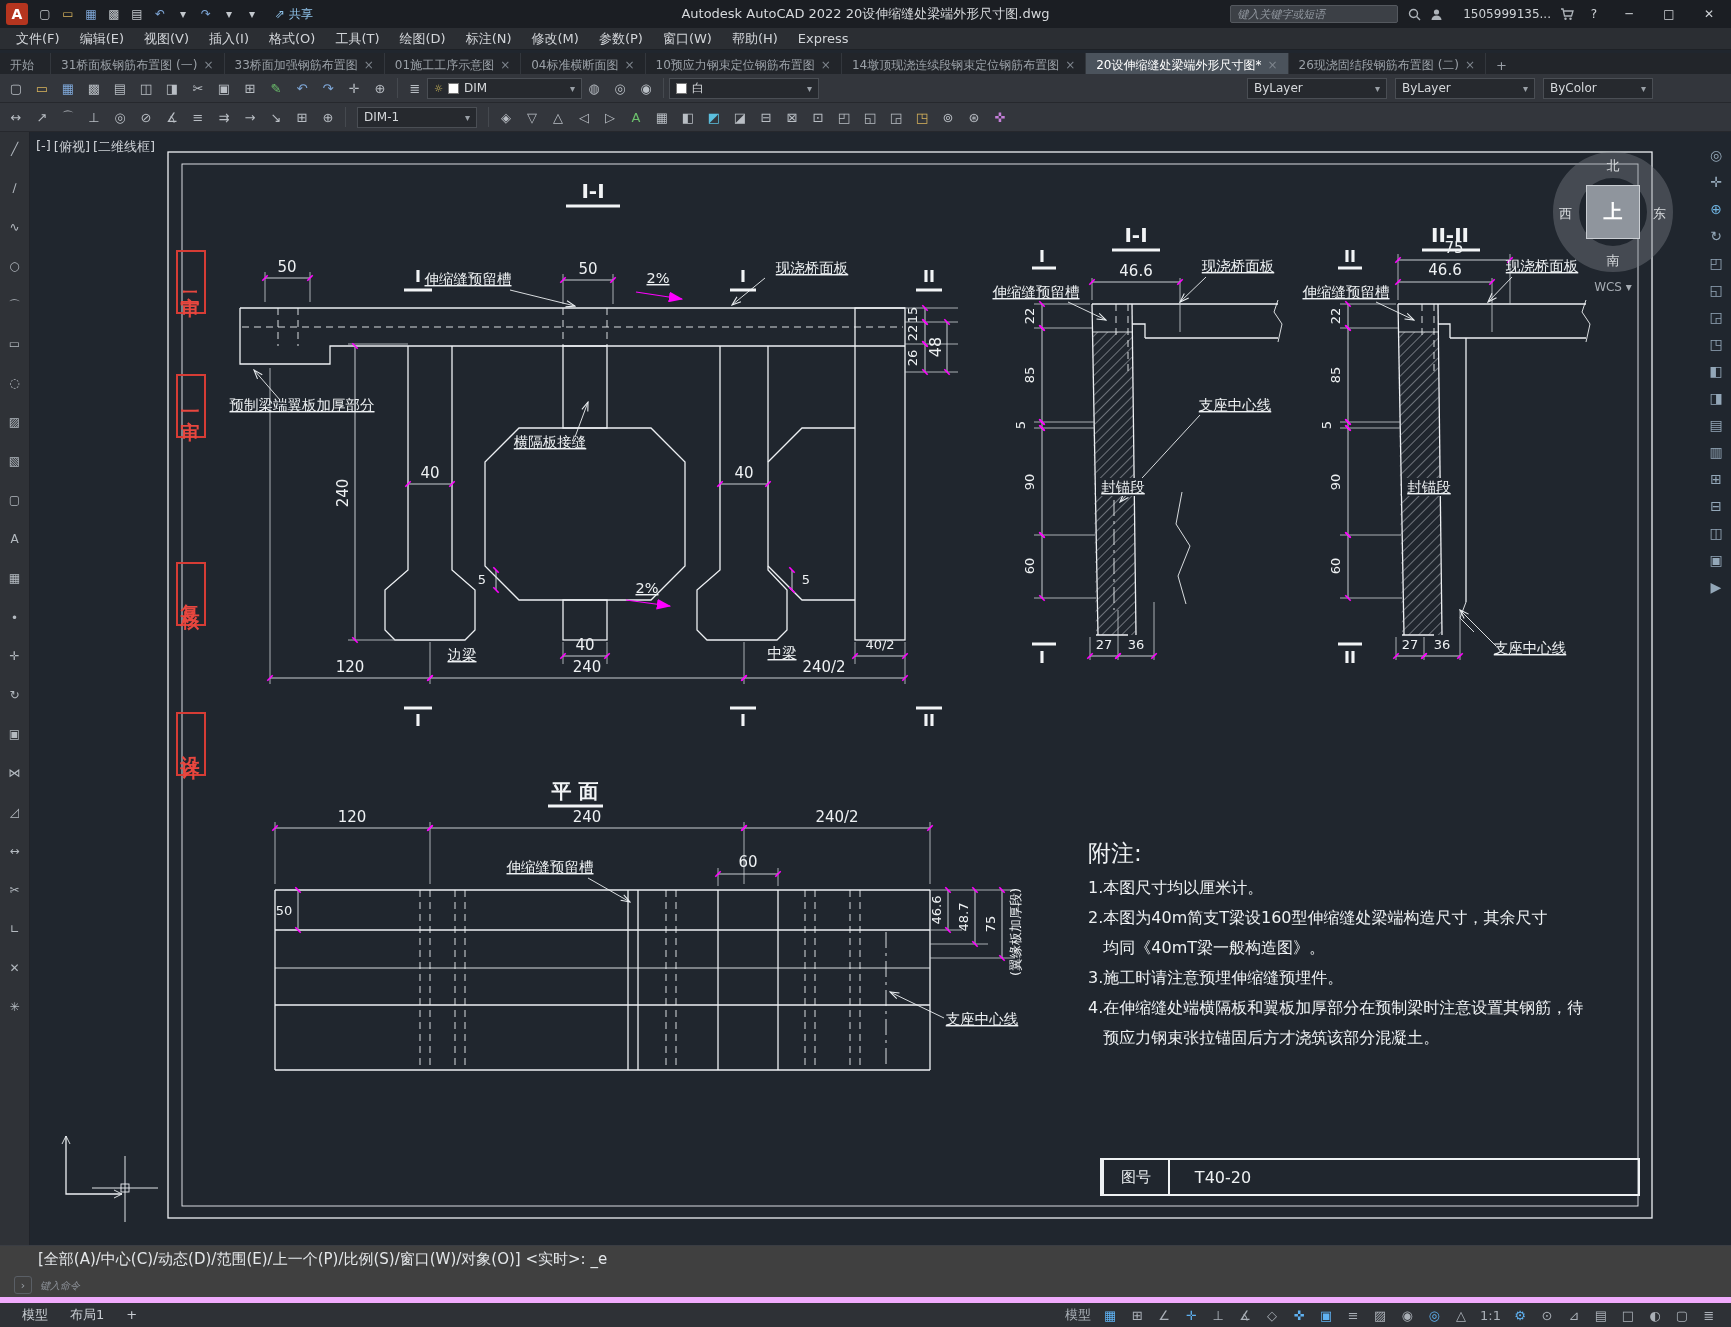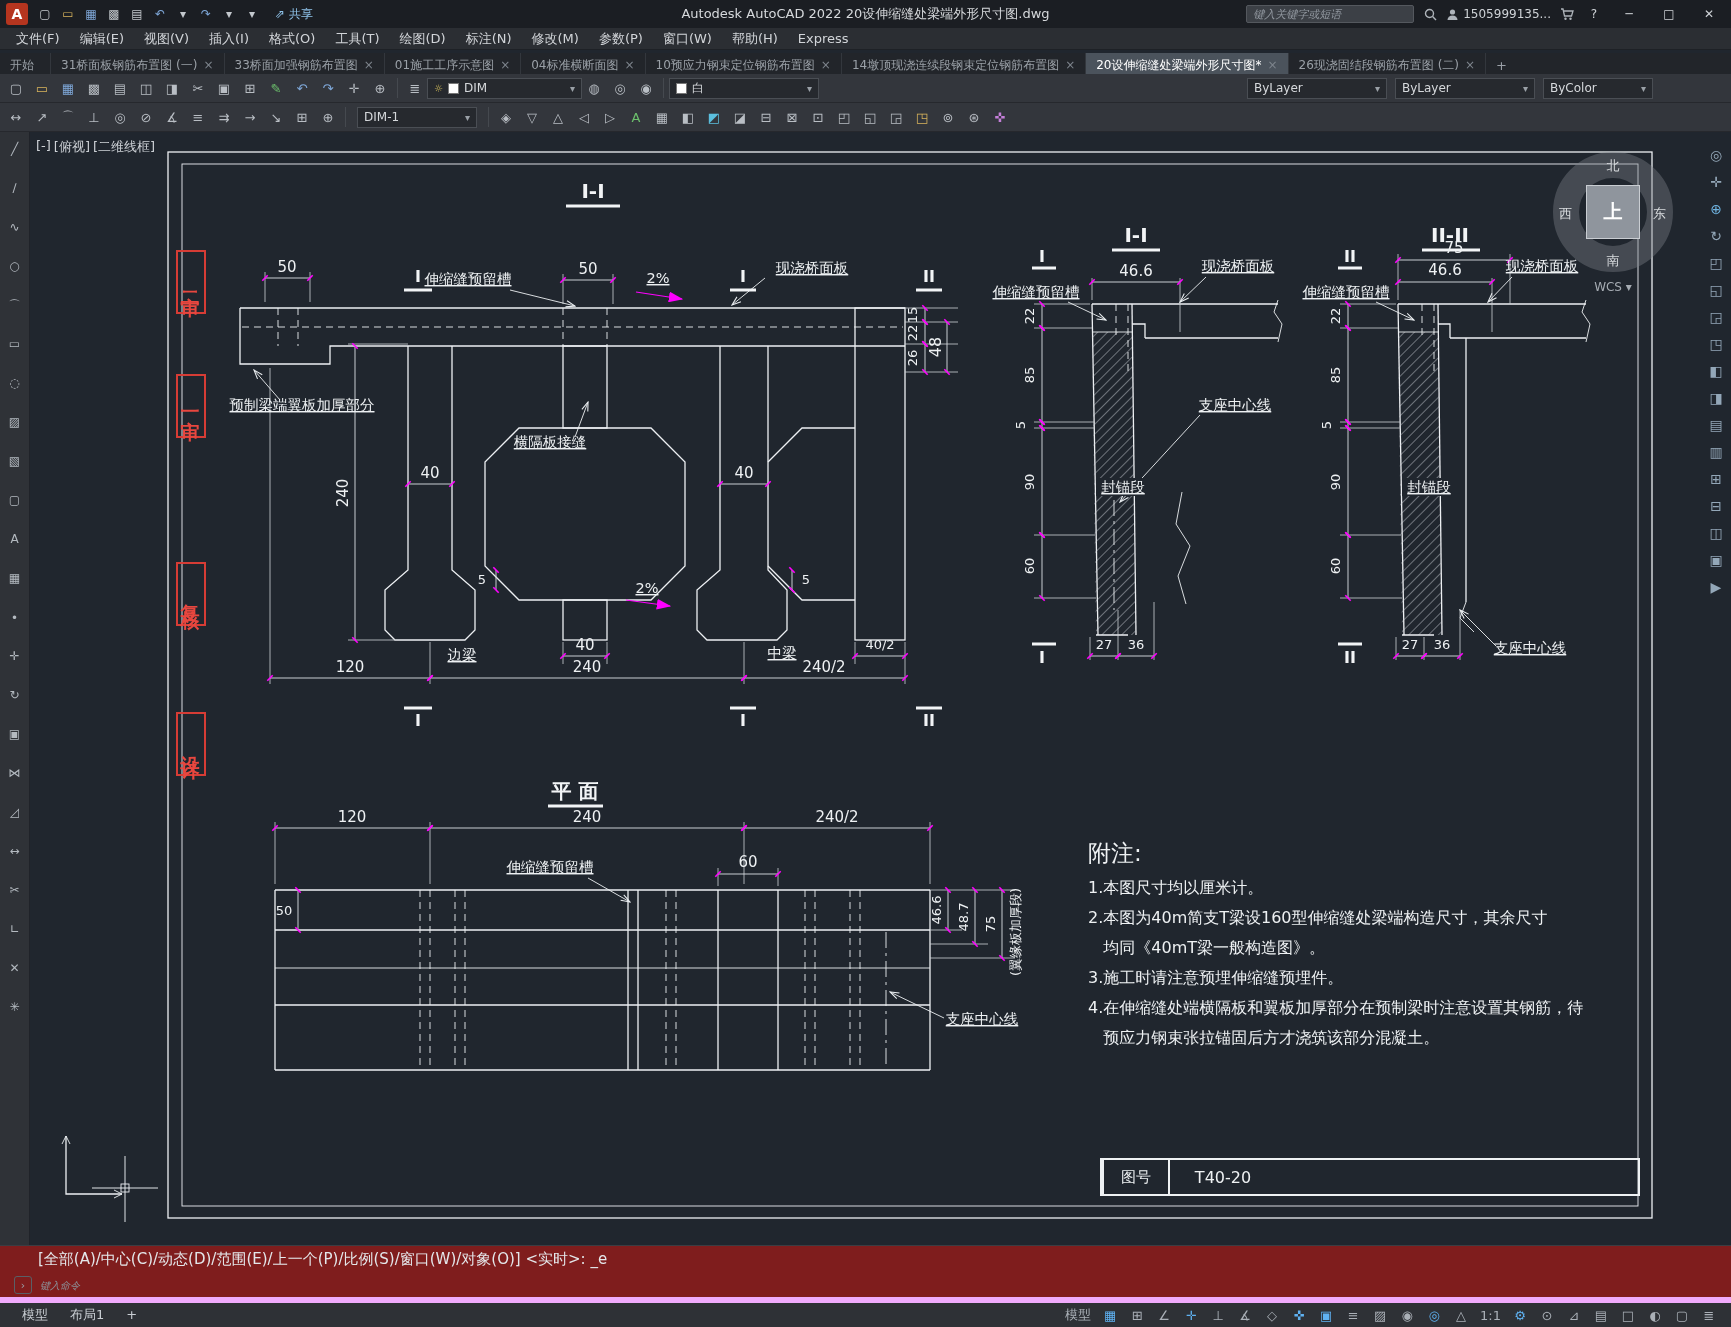--- a/index.html
+++ b/index.html
@@ -14,21 +14,21 @@
 .qat{display:flex;align-items:center;gap:1px}
 .qat-btn{width:22px;height:22px;background:none;border:none;color:#c3c8cd;font-size:12px;
   display:flex;align-items:center;justify-content:center}
 .share{display:flex;align-items:center;gap:4px;margin-left:10px;font-size:12px;color:#8fc3ea}
 .tb-title{position:absolute;left:50%;transform:translateX(-50%);font-size:13px;color:#d6d9dc;white-space:nowrap}
 .tb-right{margin-left:auto;display:flex;align-items:center;gap:8px}
 .search{width:168px;height:18px;background:#3c4046;border:1px solid #54585e;border-radius:2px;
   font-size:11px;color:#cfd3d7;padding:0 6px;font-style:italic;font-family:inherit}
 .search::placeholder{color:#9298a0}
 .ico14{width:16px;height:16px;display:flex;align-items:center;justify-content:center}
-.user{display:flex;align-items:center;gap:4px;font-size:12px;color:#cfd3d7}
+.user{display:flex;align-items:center;gap:20px;font-size:12px;color:#cfd3d7}
 .win-btn{width:32px;height:24px;background:none;border:none;color:#cfd3d7;font-size:12px}
 
 .menubar{position:absolute;left:0;top:28px;width:1731px;height:22px;background:#2b2e33;
   border-bottom:1px solid #1e2126;display:flex;align-items:center;padding-left:6px}
 .menu-item{padding:9px 10px;font-size:13px;color:#d2d5d9;line-height:22px;white-space:nowrap}
 
 .filetabs{position:absolute;left:0;top:53px;width:1731px;height:24px;background:#22252a;
   display:flex;align-items:stretch}
 .tabs{display:flex}
 .ftab{display:flex;align-items:center;gap:6px;padding:0 10px;font-size:12px;color:#9aa0a7;
@@ -107,21 +107,21 @@
 .vc-s{top:100px;left:50%;transform:translateX(-50%)}
 .vc-w{left:6px;top:53px}
 .vc-e{left:100px;top:53px}
 .vc-wcs{position:absolute;top:128px;width:120px;text-align:center;font-size:12px;color:#a6acb3}
 
 .nav-strip{position:absolute;right:2px;top:14px;width:26px;display:flex;flex-direction:column;
   gap:9px;align-items:center}
 .nav-btn{color:#93a7b8;font-size:14px;background:none;border:none;width:24px;height:18px;
   display:flex;align-items:center;justify-content:center}
 
-.cmd{position:absolute;left:0;top:1245px;width:1731px;height:52px;background:#7f1d1d;border-top:1px solid #3a3d43}
+.cmd{position:absolute;left:0;top:1245px;width:1731px;height:52px;background:#404040;border-top:1px solid #3a3d43}
 .cmd-history{height:26px;line-height:26px;padding-left:38px;color:#e4e7ea;font-size:15px;white-space:pre}
 .cmd-row{height:26px;display:flex;align-items:center;padding-left:14px;gap:8px}
 .cmd-icon{width:18px;height:18px;border:1px solid #5a5f66;border-radius:3px;color:#9aa0a7;
   font-size:11px;display:flex;align-items:center;justify-content:center}
 .cmd-input{background:transparent;border:none;color:#c8cdd2;font-size:10px;font-style:italic;
   width:400px;font-family:inherit;outline:none}
 .cmd-input::placeholder{color:#8b9097;font-style:italic}
 
 .statusbar{position:absolute;left:0;top:1297px;width:1731px;height:30px;background:#2e3136;
   display:flex;align-items:center;border-top:6px solid #f0abfc}

